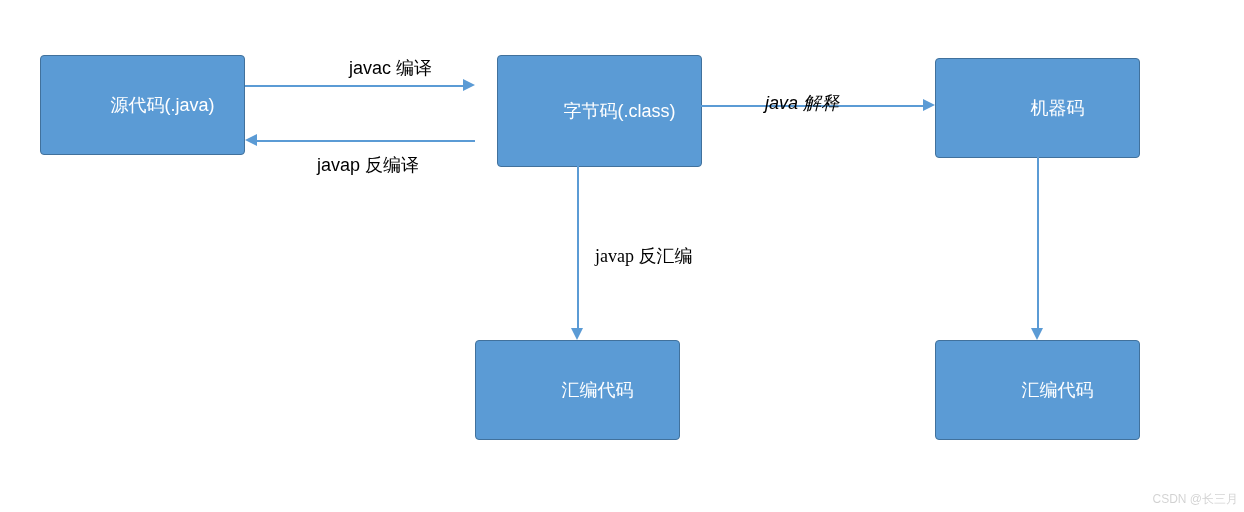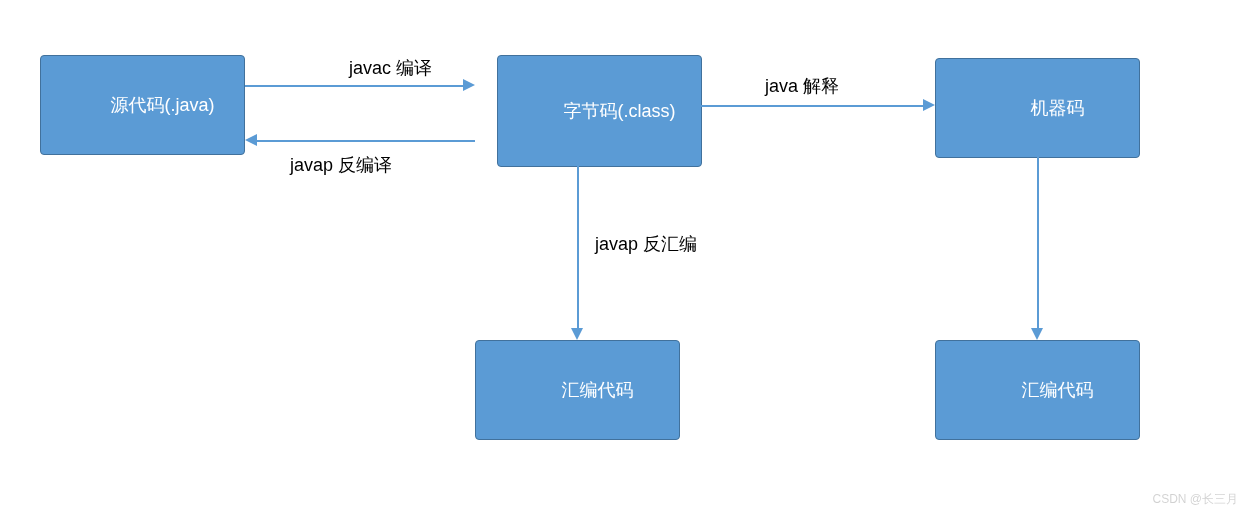--- a/index.html
+++ b/index.html
@@ -70,26 +70,26 @@
 <div class="node" style="left:935px; top:58px; width:205px; height:100px;">机器码</div>
 <div class="node" style="left:475px; top:340px; width:205px; height:100px;">汇编代码</div>
 <div class="node" style="left:935px; top:340px; width:205px; height:100px;">汇编代码</div>
 
 <div class="arrow-line" style="left:245px; top:85px; width:218px; height:1.5px;"></div>
 <div class="arrow-head right" style="left:463px; top:79px;"></div>
 <div class="edge-label" style="left:305px; top:56px;margin-left:44px;">javac 编译</div>
 
 <div class="arrow-line" style="left:257px; top:140px; width:218px; height:1.5px;"></div>
 <div class="arrow-head left" style="left:245px; top:134px;"></div>
-<div class="edge-label" style="left:290px; top:153px;text-align:right;">javap 反编译</div>
+<div class="edge-label" style="left:317px; top:153px;text-align:right;">javap 反编译</div>
 
 <div class="arrow-line" style="left:680px; top:105px; width:243px; height:1.5px;"></div>
 <div class="arrow-head right" style="left:923px; top:99px;"></div>
-<div class="edge-label" style="left:765px; top:74px;">java 解释</div>
+<div class="edge-label" style="left:765px; top:91px;font-style:italic;">java 解释</div>
 
 <div class="arrow-line" style="left:577px; top:155px; width:1.5px; height:173px;"></div>
 <div class="arrow-head down" style="left:571px; top:328px;"></div>
-<div class="edge-label" style="left:595px; top:232px;">javap 反汇编</div>
+<div class="edge-label" style="left:595px; top:244px;font-family:Liberation Serif, serif;">javap 反汇编</div>
 
 <div class="arrow-line" style="left:1037px; top:155px; width:1.5px; height:173px;"></div>
 <div class="arrow-head down" style="left:1031px; top:328px;"></div>
 
 <div class="watermark">CSDN @长三月</div>
 
 </body></html>

